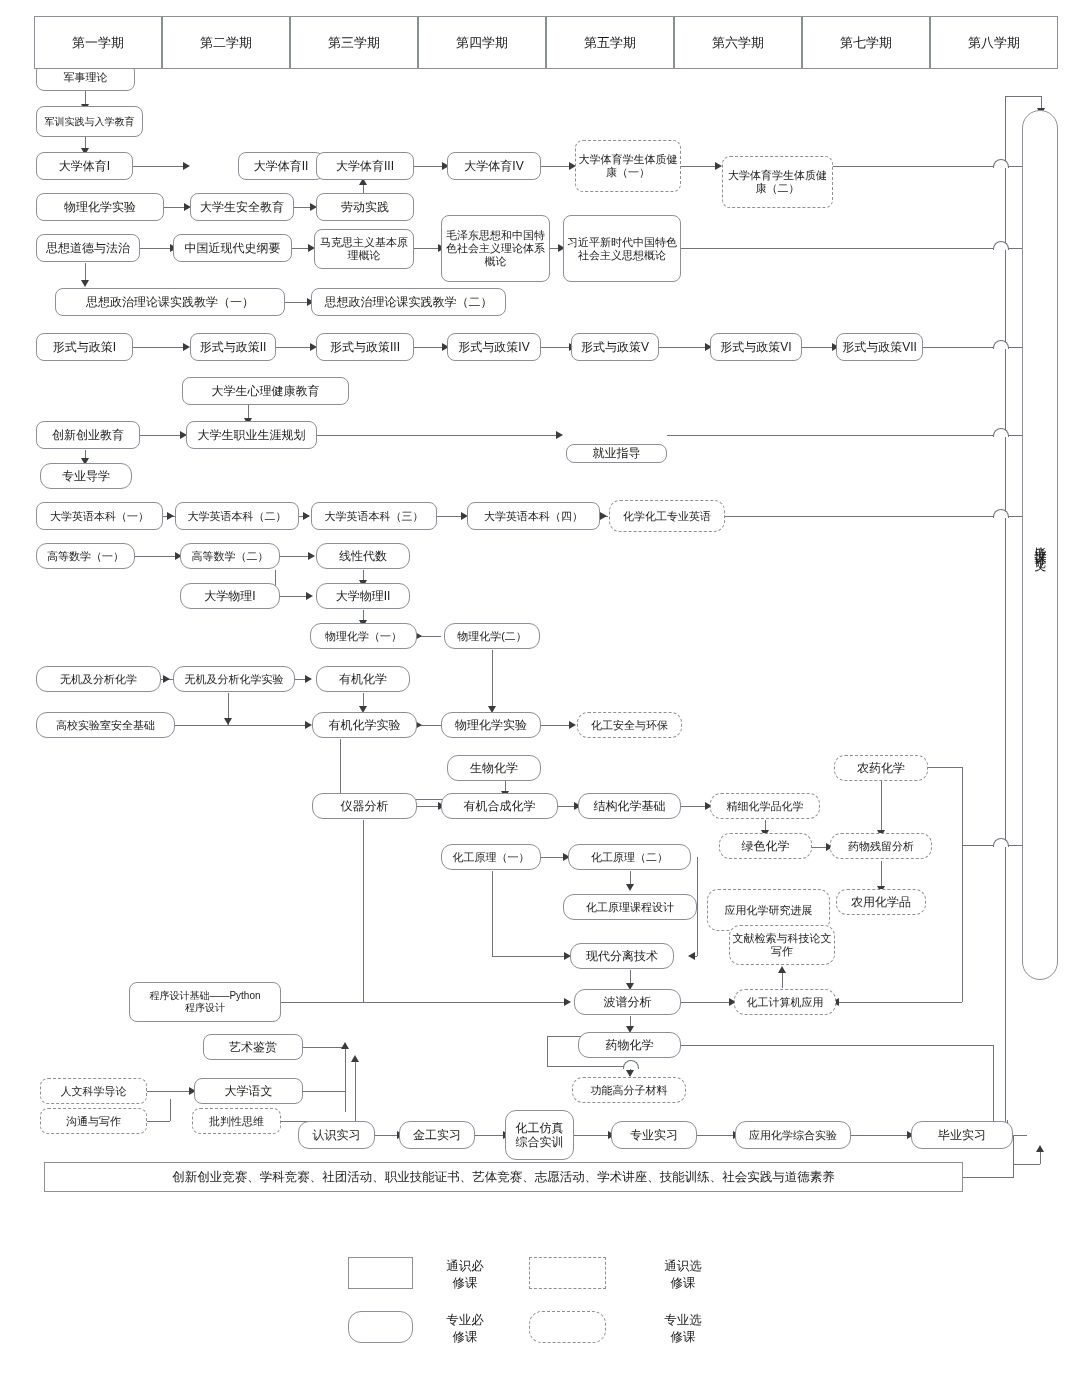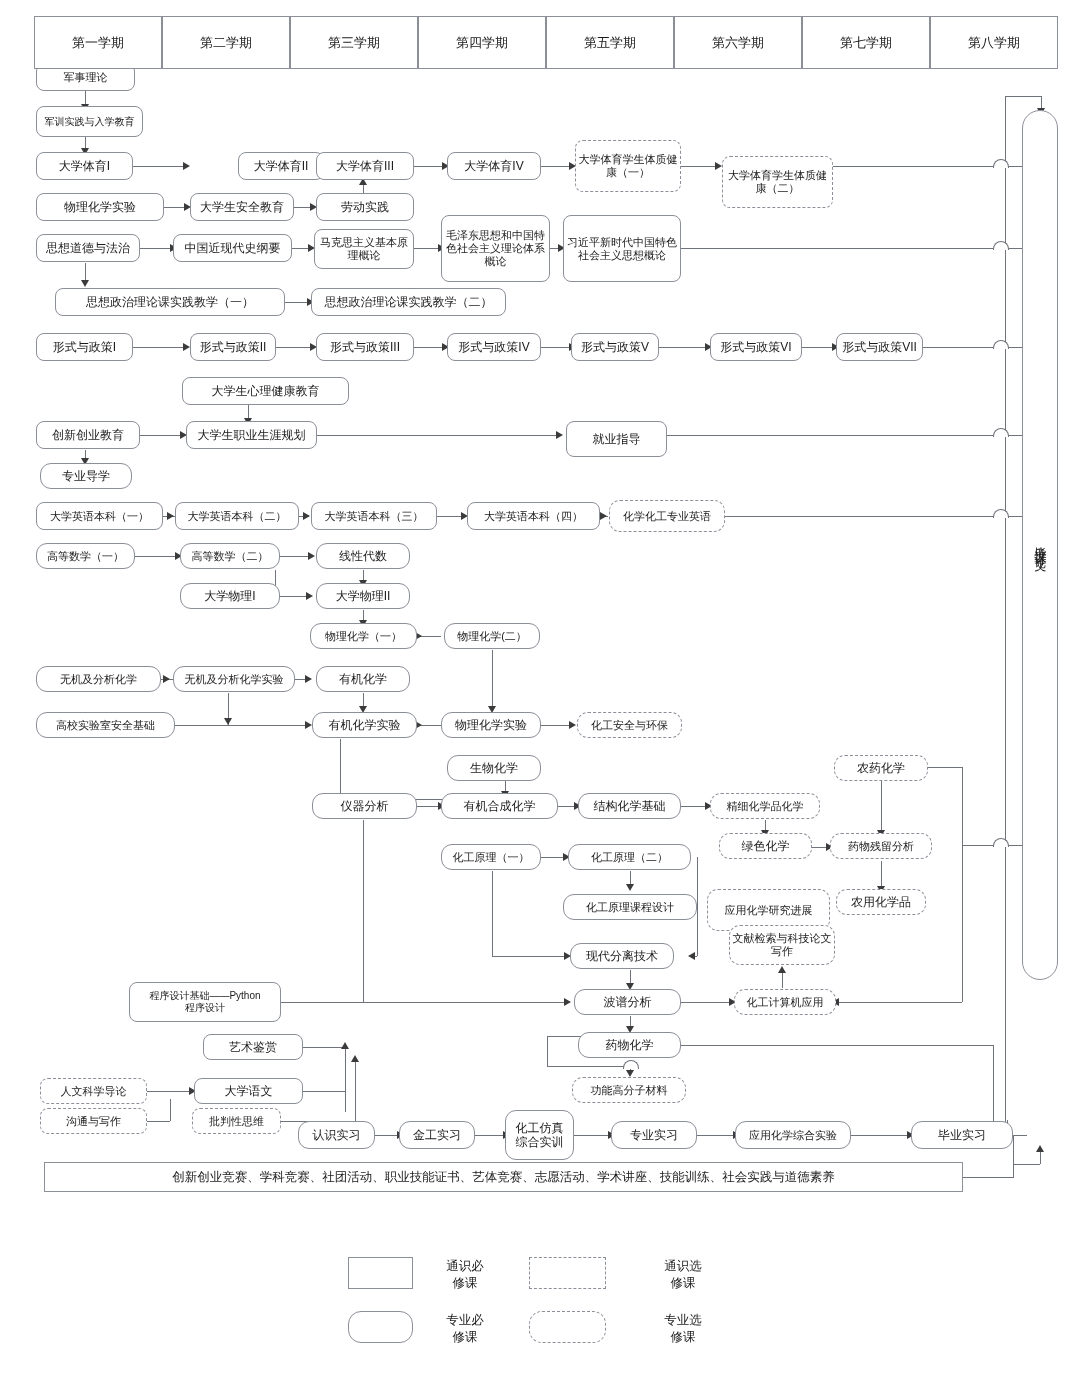--- a/index.html
+++ b/index.html
@@ -472,21 +472,21 @@
   <div class="node sq" style="left:165px;top:377px;width:167px;height:28px;margin-left:17px;">
       <span>大学生心理健康教育</span>
     </div>
 
   <div class="node sq" style="left:36px;top:421px;width:104px;height:28px;">
       <span>创新创业教育</span>
     </div>
   <div class="node sq" style="left:186px;top:421px;width:131px;height:28px;">
       <span>大学生职业生涯规划</span>
     </div>
-  <div class="node sq" style="left:566px;top:421px;width:101px;height:36px;">
+  <div class="node sq" style="left:566px;top:444px;width:101px;height:19px;">
       <span>就业指导</span>
     </div>
   <div class="node rd" style="left:40px;top:463px;width:92px;height:26px;">
       <span>专业导学</span>
     </div>
 
   <div class="node sq small" style="left:36px;top:502px;width:127px;height:28px;">
       <span>大学英语本科（一）</span>
     </div>
   <div class="node sq small" style="left:175px;top:502px;width:124px;height:28px;">

